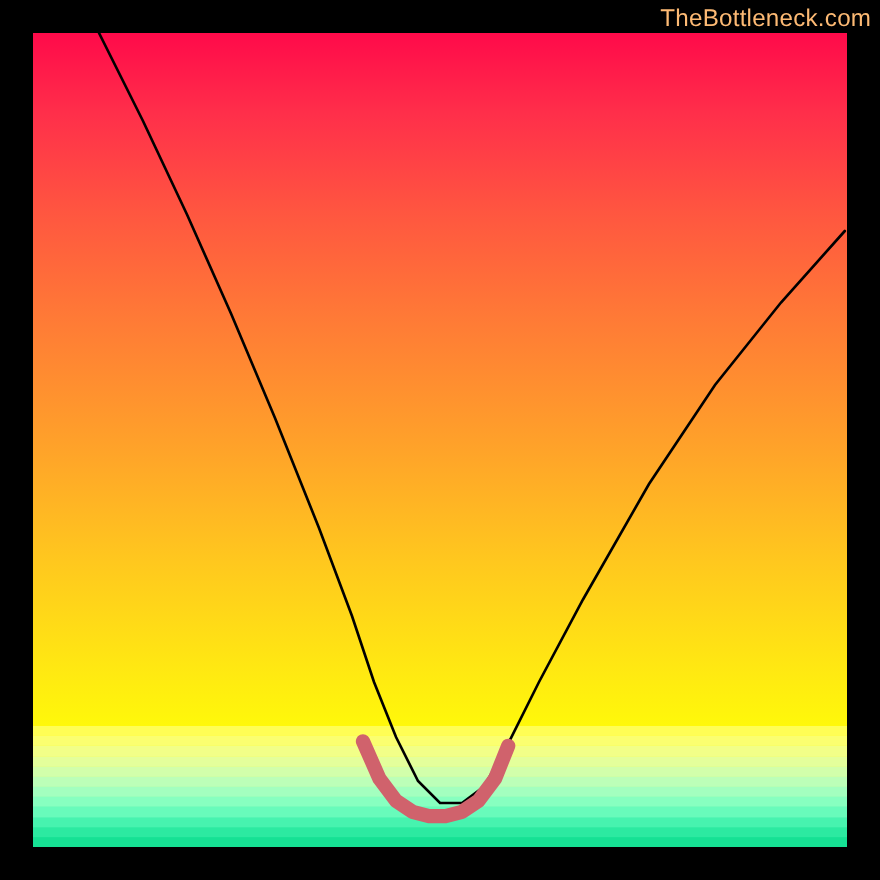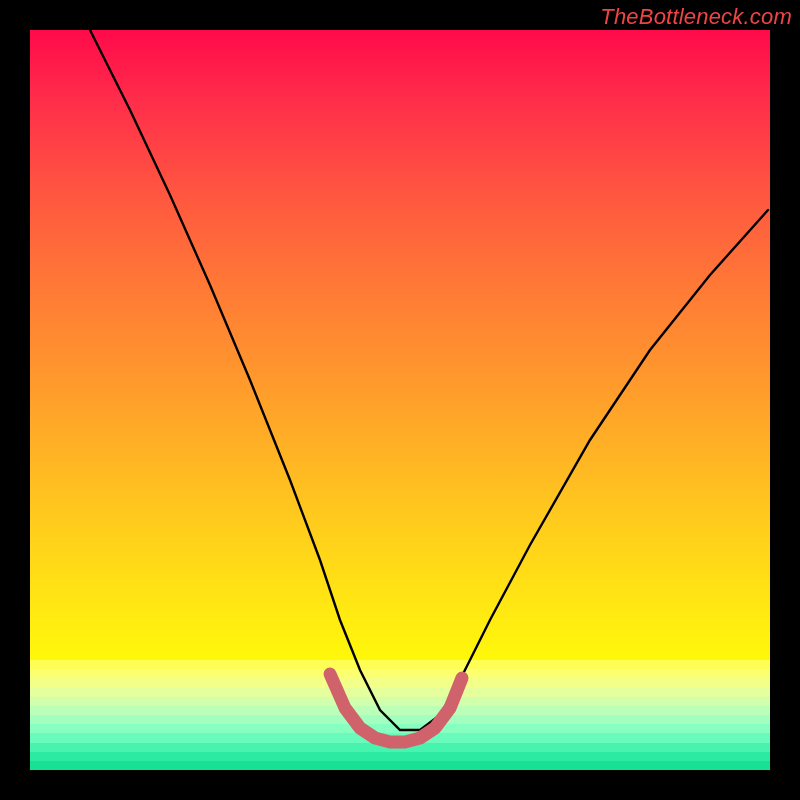--- a/index.html
+++ b/index.html
@@ -67,26 +67,25 @@
   .b6  { background:#a3ffbf; }
   .b7  { background:#87ffc0; }
   .b8  { background:#68fbbb; }
   .b9  { background:#47f3af; }
   .b10 { background:#2ceaa1; }
   .b11 { background:#16e194; } 
   .watermark {
     position: absolute;
     top: 4px;
     right: 8px;
-    color: #ef4444;
+    color: #fdba74;
     font-size: 22px;
     font-weight: 500;
     letter-spacing: 0.2px;
     user-select: none;
-    font-style: italic;
   }
   svg.curve {
     position: absolute;
     inset: 0;
   }
 </style>
 </head>
 <body>
 
 <div class="frame">

